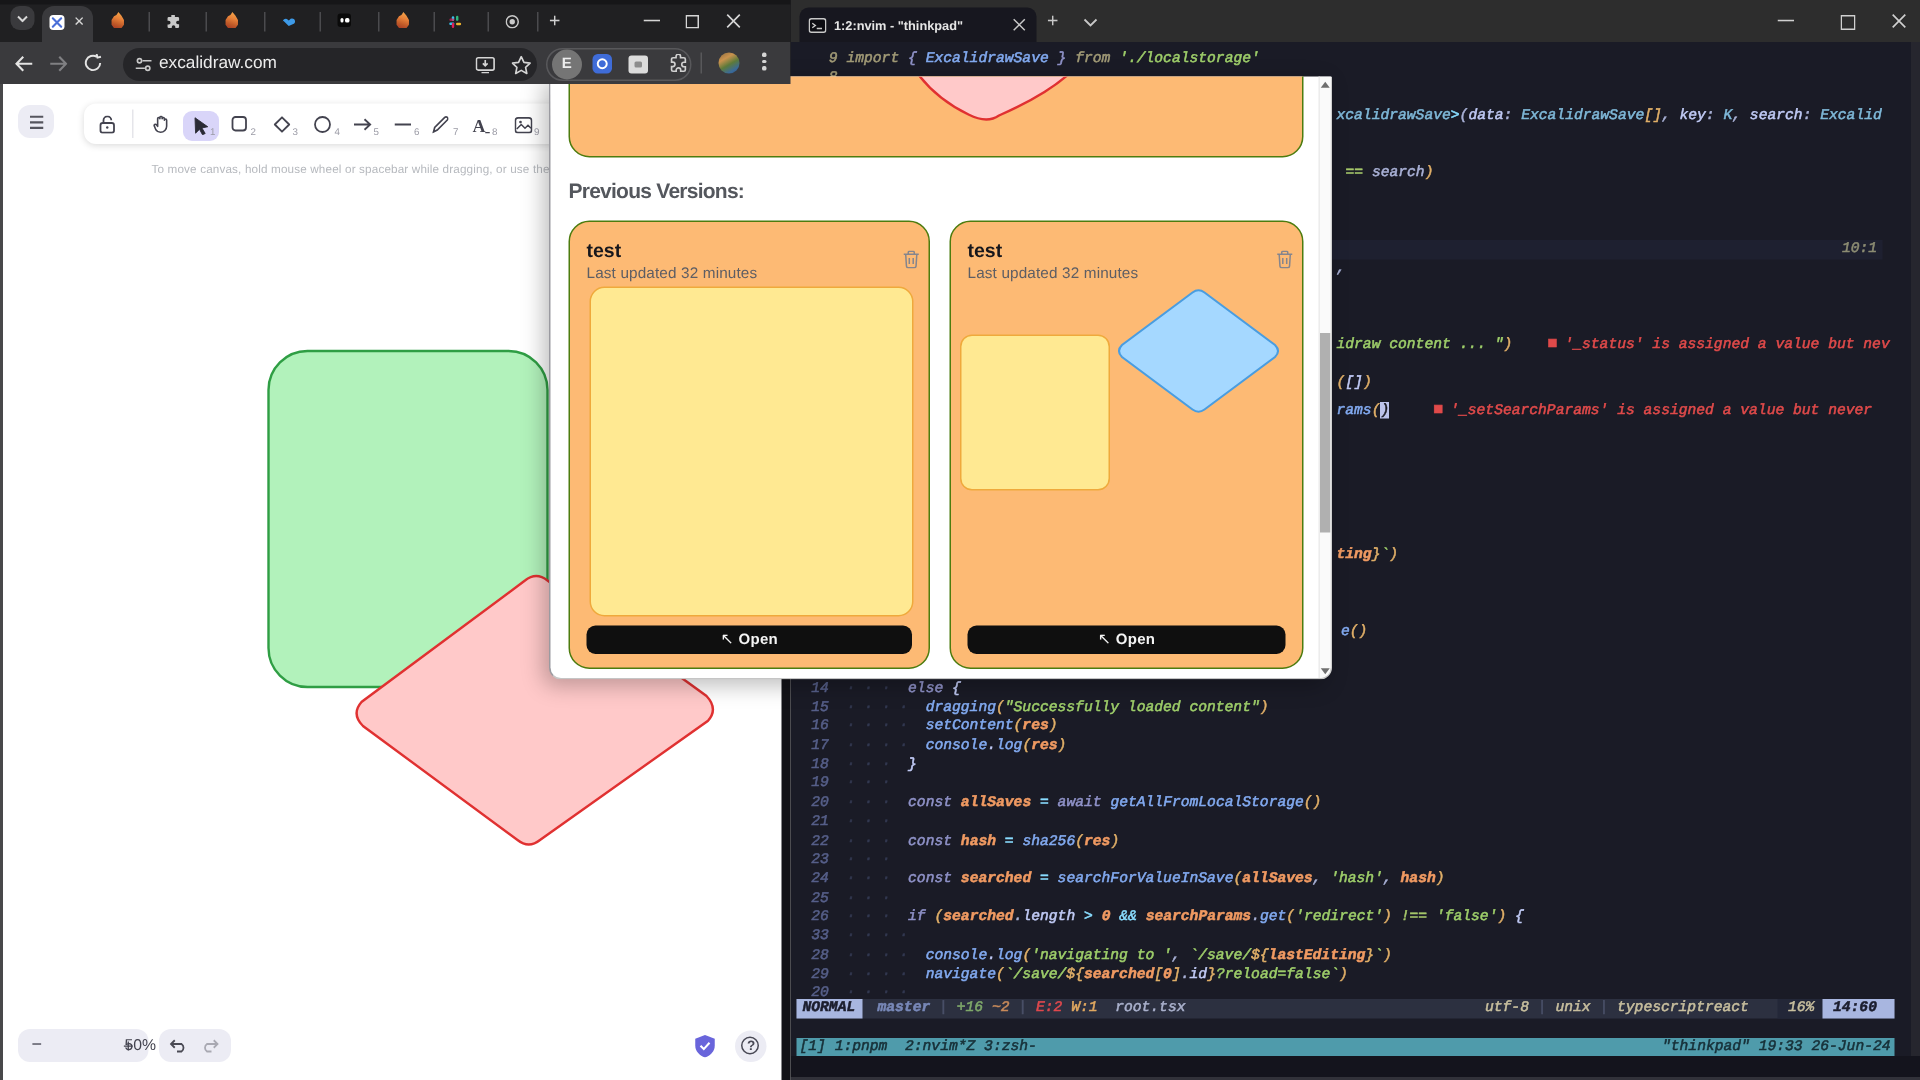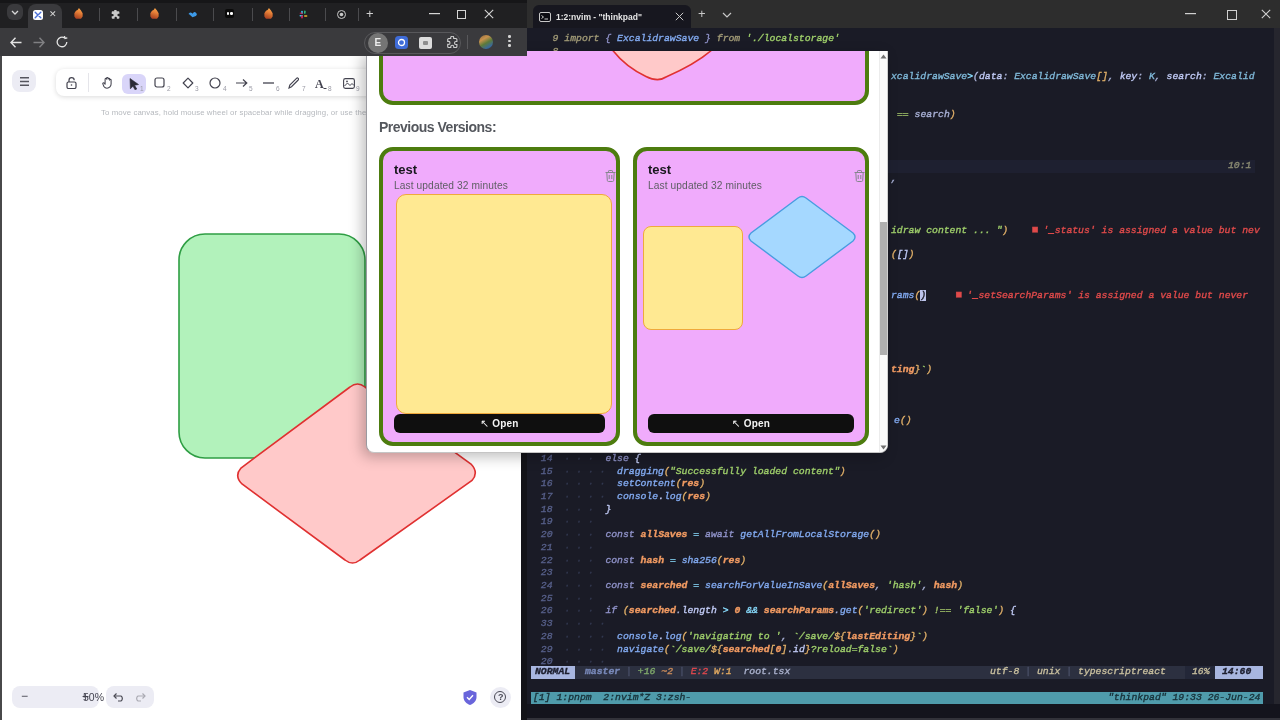--- a/index.html
+++ b/index.html
@@ -25,21 +25,21 @@
   .cyn  { color:#89ddff; }
   .olv  { color:#a5c76a; }
   .tel  { color:#7fb8d8; }
   .err  { color:#e04a4a; }
   .sq { font-size:11px; letter-spacing:-1.2px; }
 
   
   #modal { position:absolute; left:366px; top:51px; width:522px; height:402px; background:#fff; z-index:2;
            border-left:1px solid #9a9aa0; border-bottom:1px solid #c5c5c5; border-right:1px solid #cfcfcf;
            border-radius:0 0 8px 8px; box-shadow:-4px 4px 14px rgba(0,0,0,0.25); overflow:hidden; }
-  .mcard { position:absolute; border:4px solid #4d7c0f; border-radius:14px; background:#f0abfc; }
+  .mcard { position:absolute; border:1px solid #4d7c0f; border-radius:14px; background:#fdba74; }
   .open  { position:absolute; left:11px; bottom:9px; right:11px; height:19px; background:#0f0f0f; border-radius:6px;
            color:#f4f4f4; font-size:10px; font-weight:bold; text-align:center; line-height:19px; letter-spacing:0.2px; }
 
   
   #page { position:absolute; left:0; top:56px; width:527px; height:664px; background:#fff; z-index:1; }
   #chrometop { position:absolute; left:0; top:0; width:527px; height:56px; z-index:3; }
   #tabbar { position:absolute; left:0; top:0; width:527px; height:28px; background:#202022; }
   #toolbar { position:absolute; left:0; top:28px; width:527px; height:28px; background:#3a3a3d; }
   #termshadow { position:absolute; left:521px; top:56px; width:6px; height:664px; background:#131318; z-index:1; }
 
@@ -88,21 +88,21 @@
       <div class="abs" style="left:1274px;top:28px;width:6px;height:690px;background:#26262e;"></div>
       <pre class="trow" style="left:535px;top:33px;"><span class="kw2">   9 import</span> <span class="kw">{</span> <span class="fn">ExcalidrawSave</span> <span class="kw">}</span> <span class="kw2">from</span> <span class="str">'./localstorage'</span></pre>
       <pre class="trow" style="left:535px;top:45.7px;"><span class="kw2">   8</span></pre>
       <pre class="trow" style="left:891px;top:71.2px;"><span class="tel">xcalidrawSave</span><span class="cyn">&gt;</span><span class="lt">(</span><span class="wht">data</span><span class="lt">: </span><span class="tel">ExcalidrawSave</span><span class="gld">[]</span><span class="lt">, </span><span class="wht">key</span><span class="lt">: </span><span class="tel">K</span><span class="lt">, </span><span class="wht">search</span><span class="lt">: </span><span class="tel">Excalid</span></pre>
       <pre class="trow" style="left:897px;top:109.3px;"><span class="olv">==</span> <span class="lt">search</span><span class="gld">)</span></pre>
       <div class="abs" style="left:527px;top:160.2px;width:728px;height:12.8px;background:#1e2030;"></div>
       <pre class="trow" style="left:1228px;top:160.2px;"><span style="color:#8c8c73">10:1</span></pre>
       <pre class="trow" style="left:891px;top:172.9px;"><span class="lt">,</span></pre>
       <pre class="trow" style="left:891px;top:223.8px;"><span class="str">idraw content ... "</span><span class="gld">)</span>    <span class="err"><span class="sq">■</span> '_status' is assigned a value but nev</span></pre>
       <pre class="trow" style="left:891px;top:249.2px;"><span class="gld">(</span><span class="wht">[]</span><span class="gld">)</span></pre>
-      <pre class="trow" style="left:891px;top:289px;"><span class="fn">rams</span><span class="gld">(</span><span style="background:#bcc3ea;color:#16161e;">)</span>     <span class="err"><span class="sq">■</span> '_setSearchParams' is assigned a value but never</span></pre>
+      <pre class="trow" style="left:891px;top:268px;"><span class="fn">rams</span><span class="gld">(</span><span style="background:#bcc3ea;color:#16161e;">)</span>     <span class="err"><span class="sq">■</span> '_setSearchParams' is assigned a value but never</span></pre>
       <pre class="trow" style="left:891px;top:363.7px;"><span class="org">ting</span><span class="gld">}</span><span class="str">`</span><span class="gld">)</span></pre>
       <pre class="trow" style="left:894px;top:414.6px;"><span class="fn">e</span><span class="gld">()</span></pre>
       <pre class="trow" style="left:535px;top:452.8px;"><span class="num"> 14 </span> <span class="dot">· · ·</span>  <span class="kw">else</span> <span class="wht">{</span></pre>
       <pre class="trow" style="left:535px;top:465.5px;"><span class="num"> 15 </span> <span class="dot">· · · ·</span>  <span class="fn">dragging</span><span class="gld">(</span><span class="str">"Successfully loaded content"</span><span class="gld">)</span></pre>
       <pre class="trow" style="left:535px;top:478.2px;"><span class="num"> 16 </span> <span class="dot">· · · ·</span>  <span class="fn">setContent</span><span class="gld">(</span><span class="org">res</span><span class="gld">)</span></pre>
       <pre class="trow" style="left:535px;top:490.9px;"><span class="num"> 17 </span> <span class="dot">· · · ·</span>  <span class="fn">console</span><span class="wht">.</span><span class="fn">log</span><span class="gld">(</span><span class="org">res</span><span class="gld">)</span></pre>
       <pre class="trow" style="left:535px;top:503.6px;"><span class="num"> 18 </span> <span class="dot">· · ·</span>  <span class="wht">}</span></pre>
       <pre class="trow" style="left:535px;top:516.4px;"><span class="num"> 19 </span> <span class="dot">· · ·</span></pre>
       <pre class="trow" style="left:535px;top:529.1px;"><span class="num"> 20 </span> <span class="dot">· · ·</span>  <span class="kw">const</span> <span class="org">allSaves</span> <span class="cyn">=</span> <span class="kw">await</span> <span class="fn">getAllFromLocalStorage</span><span class="gld">()</span></pre>
       <pre class="trow" style="left:535px;top:541.8px;"><span class="num"> 21 </span> <span class="dot">· · ·</span></pre>
@@ -352,20 +352,37 @@
       <svg width="12" height="11" style="position:absolute;left:10px;top:9px;" viewBox="0 0 12 11">
           <path d="M5.5 0.8 L1 5.5 L5.5 10.2 M1.2 5.5 H11.5" stroke="#e4e4e4" stroke-width="1.4" fill="none"></path>
         </svg>
       <svg width="12" height="11" style="position:absolute;left:33px;top:9px;" viewBox="0 0 12 11">
           <path d="M6.5 0.8 L11 5.5 L6.5 10.2 M0.5 5.5 H10.8" stroke="#808083" stroke-width="1.4" fill="none"></path>
         </svg>
       <svg width="12" height="12" style="position:absolute;left:56px;top:8px;" viewBox="0 0 12 12">
         <path d="M10.8 6 A4.8 4.8 0 1 1 8.6 1.9" stroke="#e4e4e4" stroke-width="1.3" fill="none"></path>
         <path d="M8.4 0 L9 2.4 L11.3 1.8" stroke="#e4e4e4" stroke-width="1.3" fill="none"></path>
       </svg>
+      <div style="position:absolute;left:82px;top:3.5px;width:276px;height:22px;background:#252528;border-radius:11px;">
+        <svg width="12" height="12" style="position:absolute;left:8px;top:5px;" viewBox="0 0 12 12">
+          <circle cx="3" cy="3.5" r="1.4" fill="none" stroke="#c9c9c9" stroke-width="1.1"></circle>
+            <path d="M5 3.5 H11" stroke="#c9c9c9" stroke-width="1.1"></path>
+          <circle cx="8.5" cy="8.5" r="1.4" fill="none" stroke="#c9c9c9" stroke-width="1.1"></circle>
+            <path d="M0.5 8.5 H6.6" stroke="#c9c9c9" stroke-width="1.1"></path>
+        </svg>
+        <span style="position:absolute;left:24px;top:4px;font-size:11.5px;color:#ececec;">excalidraw.com</span>
+        <svg width="13" height="12" style="position:absolute;left:235px;top:5px;" viewBox="0 0 13 12">
+          <rect x="0.6" y="1.5" width="11.8" height="8.2" rx="1.2" fill="none" stroke="#d5d5d5" stroke-width="1.1"></rect>
+          <path d="M6.5 3 V6.8 M4.9 5.3 L6.5 6.9 L8.1 5.3" stroke="#d5d5d5" stroke-width="1.1" fill="none"></path>
+          <path d="M4 11.5 H9" stroke="#d5d5d5" stroke-width="1.1"></path>
+        </svg>
+        <svg width="13" height="13" style="position:absolute;left:259px;top:5px;" viewBox="0 0 13 13">
+          <path d="M6.5 0.8 L8.3 4.6 L12.4 5.1 L9.4 7.9 L10.2 12 L6.5 9.9 L2.8 12 L3.6 7.9 L0.6 5.1 L4.7 4.6 Z" fill="none" stroke="#d5d5d5" stroke-width="1.1" stroke-linejoin="round"></path>
+        </svg>
+      </div>
       <div style="position:absolute;left:364px;top:3.5px;width:97px;height:22px;border:1px solid #58585b;border-radius:11px;"></div>
       <div style="position:absolute;left:368px;top:4.5px;width:20px;height:20px;background:#757575;border-radius:50%;">
         <span style="position:absolute;left:6.5px;top:4.5px;font-size:10px;color:#ededed;font-weight:bold;">E</span>
       </div>
       <div style="position:absolute;left:395px;top:8px;width:13px;height:13px;background:#3f6cd8;border-radius:3.5px;">
         <svg width="9" height="9" style="position:absolute;left:2px;top:2px;" viewBox="0 0 9 9">
             <circle cx="4.5" cy="4.5" r="3" fill="none" stroke="#fff" stroke-width="1.3"></circle>
           </svg>
       </div>
       <div style="position:absolute;left:419px;top:8.5px;width:13px;height:12px;background:#dcdcdc;border-radius:2px;">

